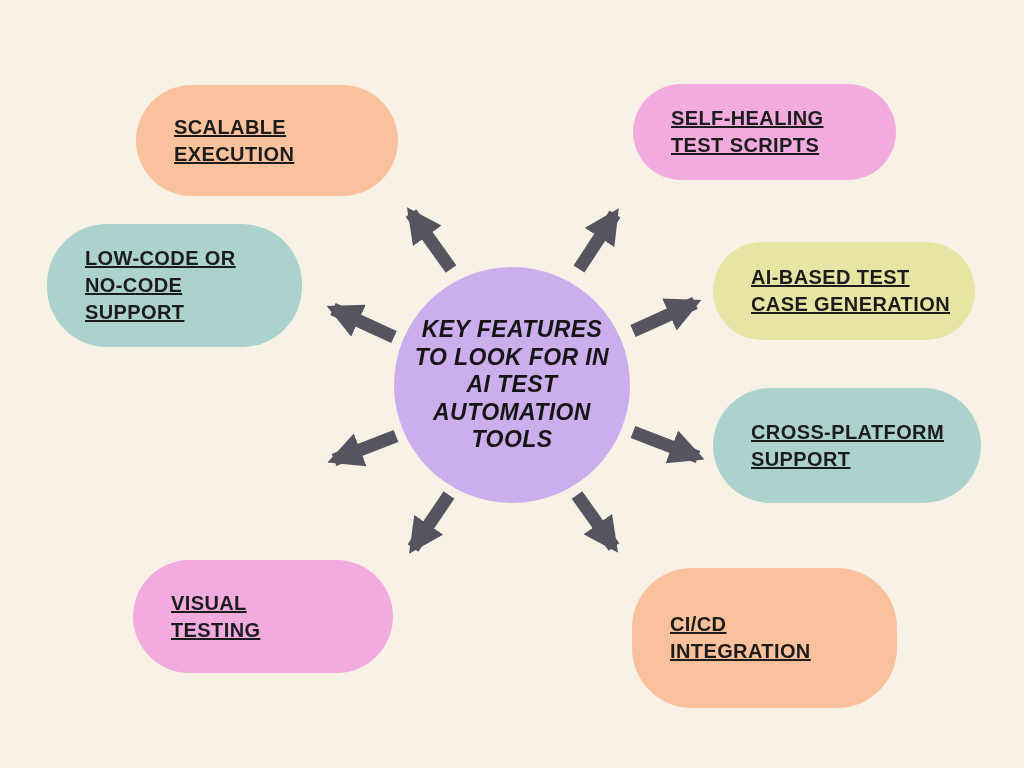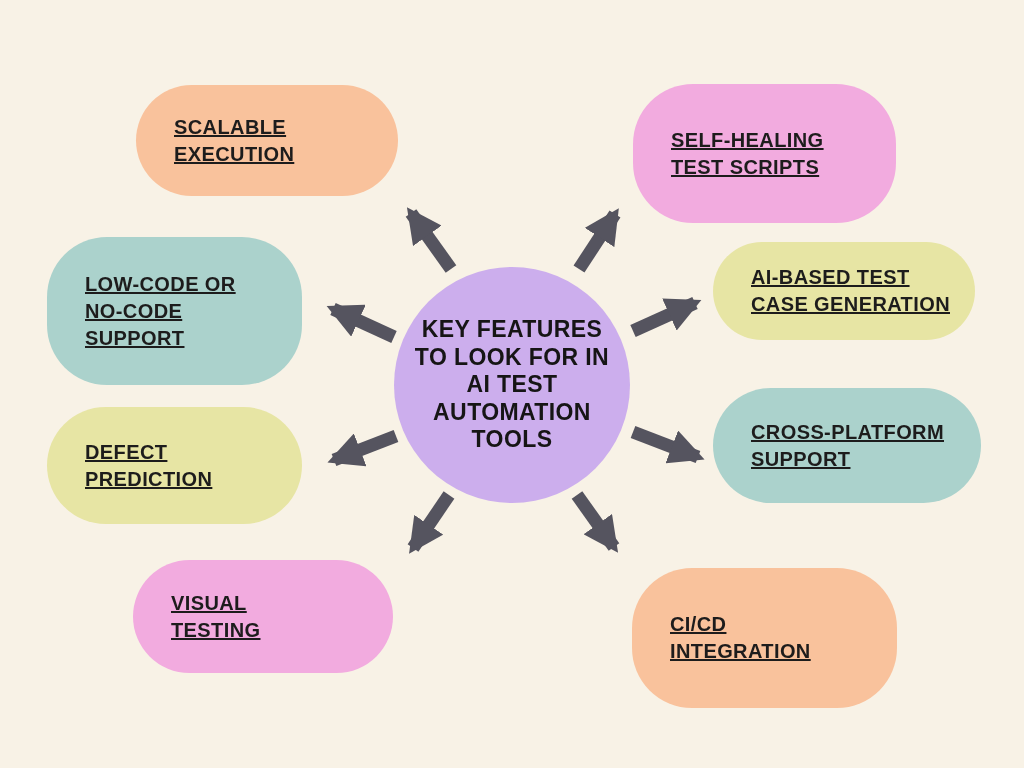--- a/index.html
+++ b/index.html
@@ -47,22 +47,22 @@
     font-size: 23px;
     font-weight: 700;
     line-height: 1.2;
     letter-spacing: 0.4px;
     color: #161515;
     text-align: center;
     white-space: pre-line;
   }
   
   .p-scalable  { left: 136px; top: 85px;  width: 262px; height: 111px; }
-  .p-selfheal  { left: 633px; top: 84px;  width: 263px; height: 139px; }
-  .p-lowcode   { left: 47px;  top: 237px; width: 255px; height: 148px; }
+  .p-selfheal  { left: 633px; top: 84px;  width: 263px; height: 96px; }
+  .p-lowcode   { left: 47px;  top: 224px; width: 255px; height: 123px; }
   .p-aibased   { left: 713px; top: 242px; width: 262px; height: 98px; }
   .p-defect    { left: 47px;  top: 407px; width: 255px; height: 117px; }
   .p-cross     { left: 713px; top: 388px; width: 268px; height: 115px; }
   .p-visual    { left: 133px; top: 560px; width: 260px; height: 113px; }
   .p-cicd      { left: 632px; top: 568px; width: 265px; height: 140px; }
 </style>
 </head>
 <body>
 
 <div class="stage" style="background-color: rgb(248, 242, 230);">
@@ -76,21 +76,21 @@
     <line x1="451" y1="269" x2="411" y2="213" stroke-width="13" marker-end="url(#ah)" style="stroke: rgb(85, 84, 95);"></line>
     <line x1="579" y1="269" x2="615" y2="214" stroke-width="13" marker-end="url(#ah)" style="stroke: rgb(85, 84, 95);"></line>
     <line x1="394" y1="337" x2="333" y2="309" stroke-width="13" marker-end="url(#ah)" style="stroke: rgb(85, 84, 95);"></line>
     <line x1="633" y1="331" x2="695" y2="303" stroke-width="13" marker-end="url(#ah)" style="stroke: rgb(85, 84, 95);"></line>
     <line x1="396" y1="436" x2="334" y2="460" stroke-width="13" marker-end="url(#ah)" style="stroke: rgb(85, 84, 95);"></line>
     <line x1="633" y1="432" x2="698" y2="457" stroke-width="13" marker-end="url(#ah)" style="stroke: rgb(85, 84, 95);"></line>
     <line x1="449" y1="495" x2="413" y2="548" stroke-width="13" marker-end="url(#ah)" style="stroke: rgb(85, 84, 95);"></line>
     <line x1="577" y1="495" x2="614" y2="547" stroke-width="13" marker-end="url(#ah)" style="stroke: rgb(85, 84, 95);"></line>
   </svg>
 
-  <div class="center-circle" style="background-color: rgb(204, 174, 237);">
+  <div class="center-circle" style="background-color: rgb(204, 174, 237); font-style: italic;">
     <div class="center-title">KEY FEATURES
 TO LOOK FOR IN
 AI TEST
 AUTOMATION
 TOOLS</div>
   </div>
 
   <div class="pill p-scalable" style="background-color: rgb(249, 194, 156);">
     <div class="pill-label">SCALABLE
 EXECUTION</div>
@@ -105,24 +105,20 @@
     <div class="pill-label">LOW-CODE OR
 NO-CODE
 SUPPORT</div>
   </div>
 
   <div class="pill p-aibased" style="background-color: rgb(231, 229, 164);">
     <div class="pill-label">AI-BASED TEST
 CASE GENERATION</div>
   </div>
 
-  <div class="pill p-defect" style="background-color: rgb(231, 229, 164);">
-    <div class="pill-label">DEFECT
-PREDICTION</div>
-  </div>
 
   <div class="pill p-cross" style="background-color: rgb(171, 210, 204);">
     <div class="pill-label">CROSS-PLATFORM
 SUPPORT</div>
   </div>
 
   <div class="pill p-visual" style="background-color: rgb(242, 171, 223);">
     <div class="pill-label">VISUAL
 TESTING</div>
   </div>

